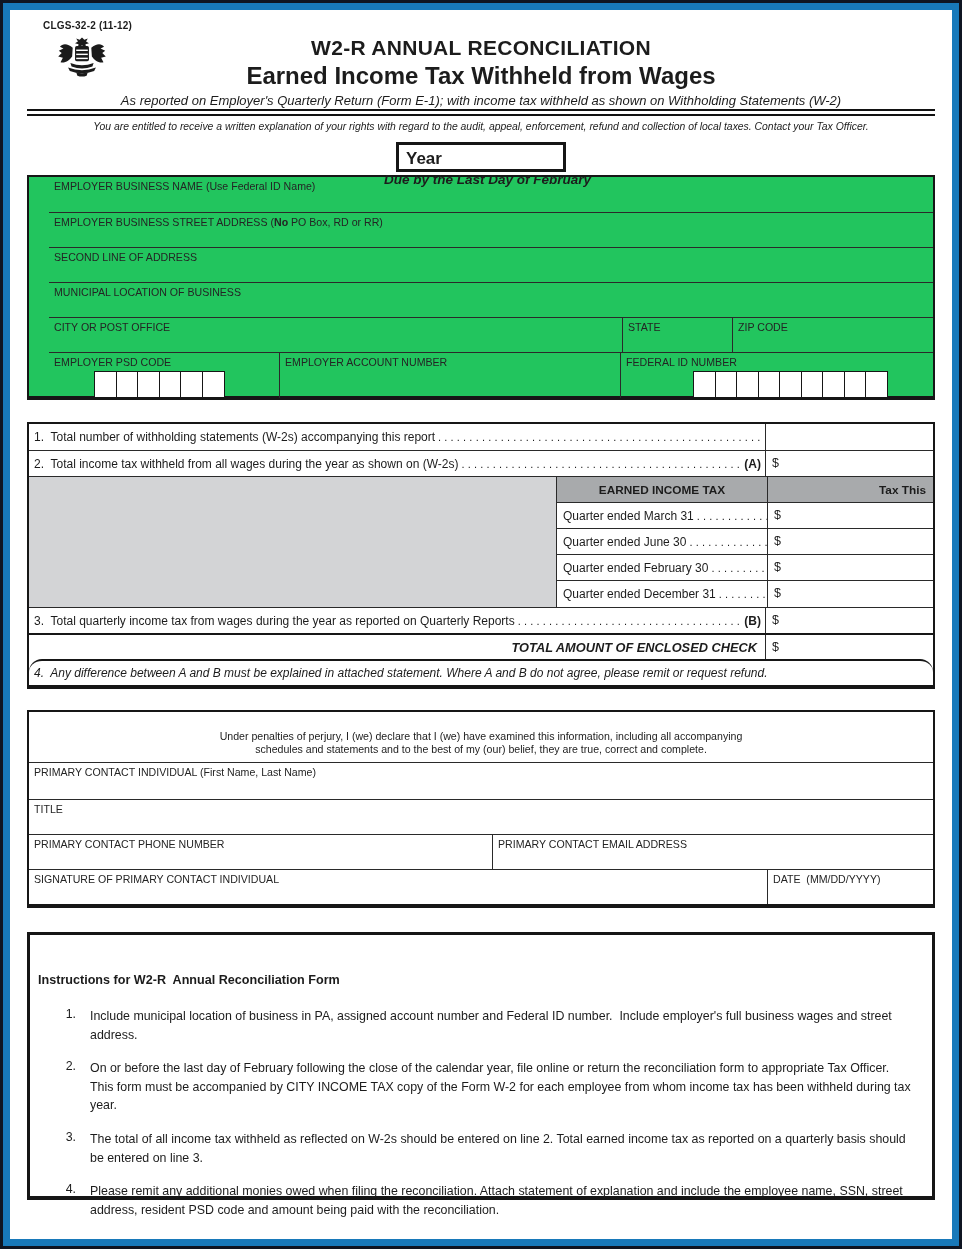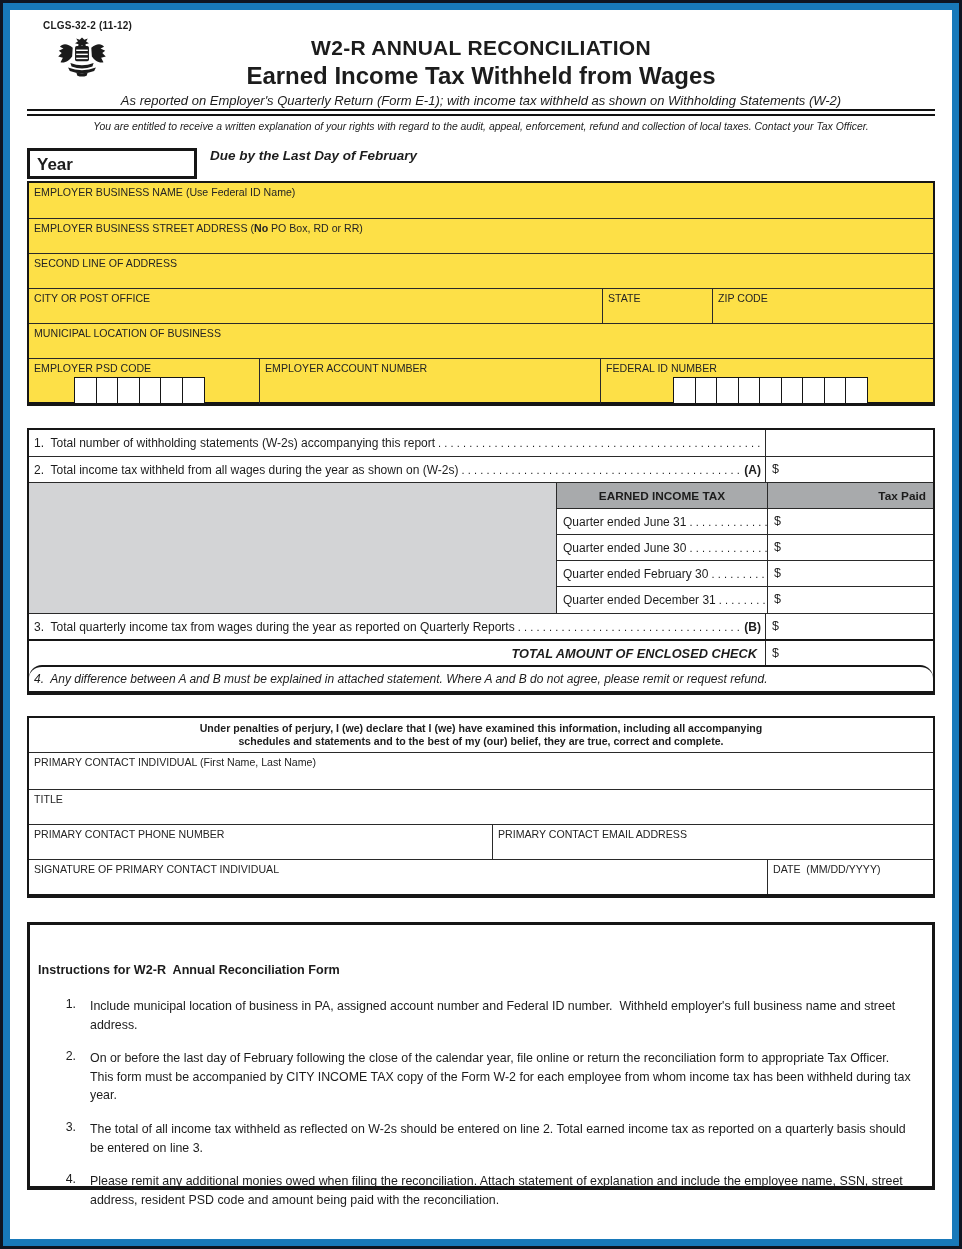--- a/index.html
+++ b/index.html
@@ -29,26 +29,26 @@
   .pa-logo { position: absolute; top: 22px; left: 26px; }
   .title-wrap { text-align: center; padding-top: 22px; }
   .t1 { font-size: 21px; font-weight: bold; letter-spacing: .3px; }
   .t2 { font-size: 24px; font-weight: bold; margin-top: 2px; }
   .tagline { font-size: 13px; font-style: italic; margin-top: 3px; }
 
   .double-rule { margin-top: 3px; height: 7px; border-top: 2.5px solid #121212; border-bottom: 2.5px solid #121212; }
   .rights { text-align: center; font-size: 10.4px; font-style: italic; margin: 5px 0 5px; }
 
   
-  .year-row { display: flex; align-items: flex-start; height: 31px; margin-top: 16px; }
+  .year-row { display: flex; align-items: center; height: 31px; margin-top: 10px; flex-direction: column; }
   .year-box { width: 170px; height: 31px; border: 3px solid #161616; font-size: 17px; font-weight: bold; padding: 4px 0 0 7px; }
   .due { font-size: 13.5px; font-weight: bold; font-style: italic; margin-left: 13px; }
 
   
-  .hbox { border: 2px solid #161616; border-bottom-width: 4px; margin-top: 2px; background: #fde047; }
+  .hbox { border: 2px solid #161616; border-bottom-width: 4px; margin-top: 2px; background: #22c55e; padding-left: 20px; }
   .lbl { font-size: 10.6px; color: #242424; padding: 3px 0 0 5px; white-space: pre-wrap; }
   .row { height: 35px; }
   .row + .row { border-top: 1px solid #2a2a2a; }
 
   .city-row { display: grid; grid-template-columns: 573px 110px 225px; }
   .city-row > div + div { border-left: 1px solid #2a2a2a; }
 
   .psd-row { display: grid; grid-template-columns: 230px 341px 333px; height: 44px; }
   .psd-row > div + div { border-left: 1px solid #2a2a2a; }
   .boxes { display: flex; margin-top: 3px; }
@@ -75,21 +75,21 @@
   .q-label { display: flex; align-items: center; font-size: 12px; padding-left: 6px; white-space: pre; }
   .q-cash { border-left: 1px solid #2a2a2a; font-size: 12.5px; padding: 5px 0 0 6px; }
   .bb { border-bottom: 1px solid #2a2a2a; }
 
   .total-row { border-top: 2px solid #161616 !important; }
   .total-label { display:flex; align-items:center; justify-content:flex-end; font-size: 12.8px; font-weight: bold; font-style: italic; padding-right: 8px; }
   .note-row { border-top: 2px solid #161616 !important; height: 26px; font-size: 12px; font-style: italic; padding: 5px 0 0 5px; white-space: pre; border-radius: 13px; }
 
   
   .contact { margin-top: 21px; border: 2px solid #161616; border-bottom-width: 4px; }
-  .perjury { height: 35px; border-bottom: 1px solid #2a2a2a; text-align: center; font-size: 10.6px; padding-top: 4px; line-height: 1.25; font-weight: bold; }
+  .perjury { height: 51px; border-bottom: 1px solid #2a2a2a; text-align: center; font-size: 10.6px; padding-top: 18px; line-height: 1.25; }
   .c-row { height: 35px; }
   .c-row + .c-row { border-top: 1px solid #2a2a2a; }
   .c-row.first { height: 36px; }
   .split-phone { display: grid; grid-template-columns: 463px 1fr; }
   .split-phone > div + div { border-left: 1px solid #2a2a2a; }
   .split-sig { display: grid; grid-template-columns: 738px 1fr; }
   .split-sig > div + div { border-left: 1px solid #2a2a2a; }
 
   
   .instr { margin-top: 24px; border: 3px solid #161616; border-bottom-width: 4px; height: 268px; padding-top: 38px; }
@@ -150,33 +150,33 @@
         <div class="hbox">
           <div class="row">
             <div class="lbl">EMPLOYER BUSINESS NAME (Use Federal ID Name)</div>
           </div>
           <div class="row">
             <div class="lbl"><span>EMPLOYER BUSINESS STREET ADDRESS (</span><b>No</b><span> PO Box, RD or RR)</span></div>
           </div>
           <div class="row">
             <div class="lbl">SECOND LINE OF ADDRESS</div>
           </div>
-          <div class="row city-row">
-            <div>
-                <div class="lbl">CITY OR POST OFFICE</div>
-              </div>
-            <div>
-                <div class="lbl">STATE</div>
-              </div>
-            <div>
-                <div class="lbl">ZIP CODE</div>
-              </div>
-          </div>
           <div class="row">
             <div class="lbl">MUNICIPAL LOCATION OF BUSINESS</div>
+          </div>
+          <div class="row city-row">
+            <div>
+                <div class="lbl">CITY OR POST OFFICE</div>
+              </div>
+            <div>
+                <div class="lbl">STATE</div>
+              </div>
+            <div>
+                <div class="lbl">ZIP CODE</div>
+              </div>
           </div>
           <div class="row psd-row">
             <div>
               <div class="lbl">EMPLOYER PSD CODE</div>
               <div class="boxes psd-boxes">
                   <div class="cbox"></div>
                   <div class="cbox"></div>
                   <div class="cbox"></div>
                   <div class="cbox"></div>
                   <div class="cbox"></div>
@@ -209,23 +209,23 @@
             <div class="cash"></div>
           </div>
           <div class="trow">
             <div class="tlabel"><span>2.  Total income tax withheld from all wages during the year as shown on (W-2s)</span><span class="leader">......................................................................................................................................................</span><span class="ref">(A)</span></div>
             <div class="cash"><span>$</span></div>
           </div>
 
           <div class="gray-block">
             <div class="gray-left"></div>
             <div class="gb-cell gb-head gb-head-eit bb">EARNED INCOME TAX</div>
-            <div class="gb-cell gb-head gb-head-paid bb">Tax Paid</div>
-
-            <div class="gb-cell q-label bb"><span>Quarter ended June 31</span><span class="leader">......................................................................................................................................................</span></div>
+            <div class="gb-cell gb-head gb-head-paid bb">Tax This</div>
+
+            <div class="gb-cell q-label bb"><span>Quarter ended March 31</span><span class="leader">......................................................................................................................................................</span></div>
             <div class="gb-cell q-cash bb"><span>$</span></div>
 
             <div class="gb-cell q-label bb"><span>Quarter ended June 30</span><span class="leader">......................................................................................................................................................</span></div>
             <div class="gb-cell q-cash bb"><span>$</span></div>
 
             <div class="gb-cell q-label bb"><span>Quarter ended February 30</span><span class="leader">......................................................................................................................................................</span></div>
             <div class="gb-cell q-cash bb"><span>$</span></div>
 
             <div class="gb-cell q-label"><span>Quarter ended December 31</span><span class="leader">......................................................................................................................................................</span></div>
             <div class="gb-cell q-cash"><span>$</span></div>
@@ -271,21 +271,21 @@
                 <div class="lbl">DATE  (MM/DD/YYYY)</div>
               </div>
           </div>
         </div>
 
         <div class="instr">
           <div class="instr-head">Instructions for W2-R  Annual Reconciliation Form</div>
           <div class="instr-list">
             <div class="instr-item">
               <div class="instr-num">1.</div>
-              <div class="instr-text">Include municipal location of business in PA, assigned account number and Federal ID number.  Withheld employer's full business name and street address.</div>
+              <div class="instr-text">Include municipal location of business in PA, assigned account number and Federal ID number.  Include employer's full business wages and street address.</div>
             </div>
             <div class="instr-item">
               <div class="instr-num">2.</div>
               <div class="instr-text">On or before the last day of February following the close of the calendar year, file online or return the reconciliation form to appropriate Tax Officer. This form must be accompanied by CITY INCOME TAX copy of the Form W-2 for each employee from whom income tax has been withheld during tax year.</div>
             </div>
             <div class="instr-item">
               <div class="instr-num">3.</div>
               <div class="instr-text">The total of all income tax withheld as reflected on W-2s should be entered on line 2. Total earned income tax as reported on a quarterly basis should be entered on line 3.</div>
             </div>
             <div class="instr-item">

